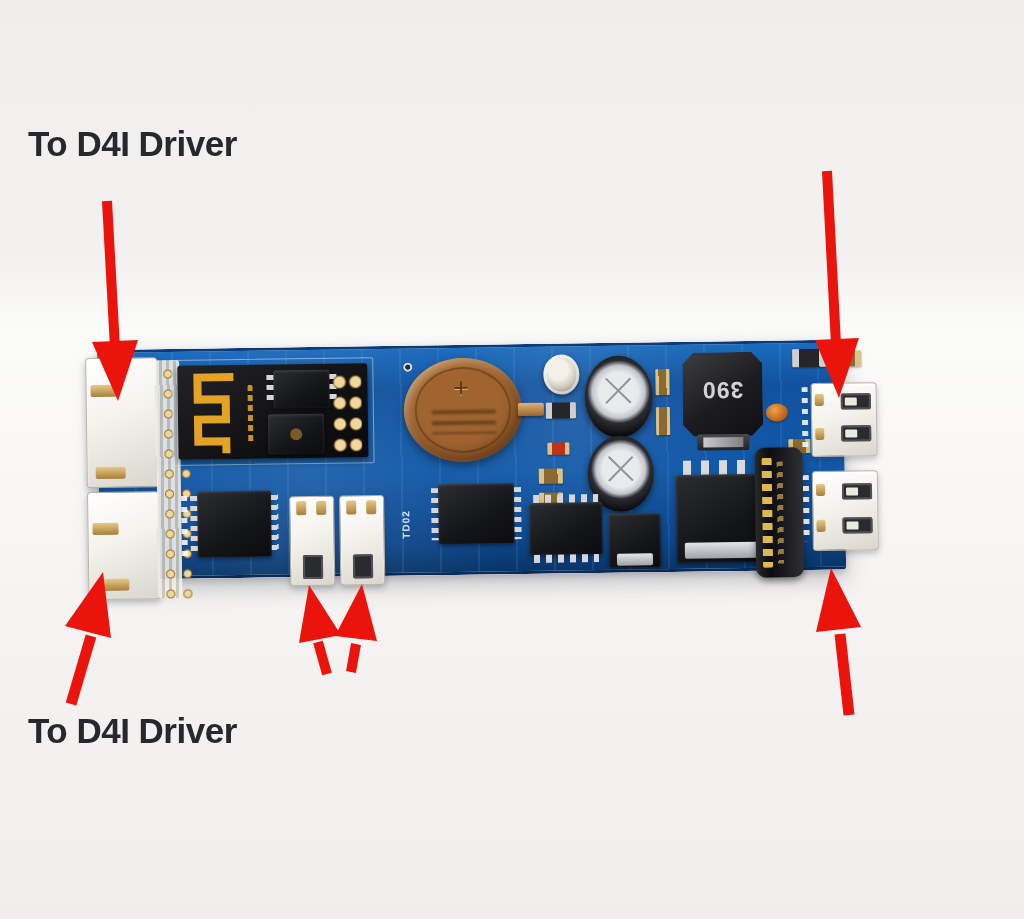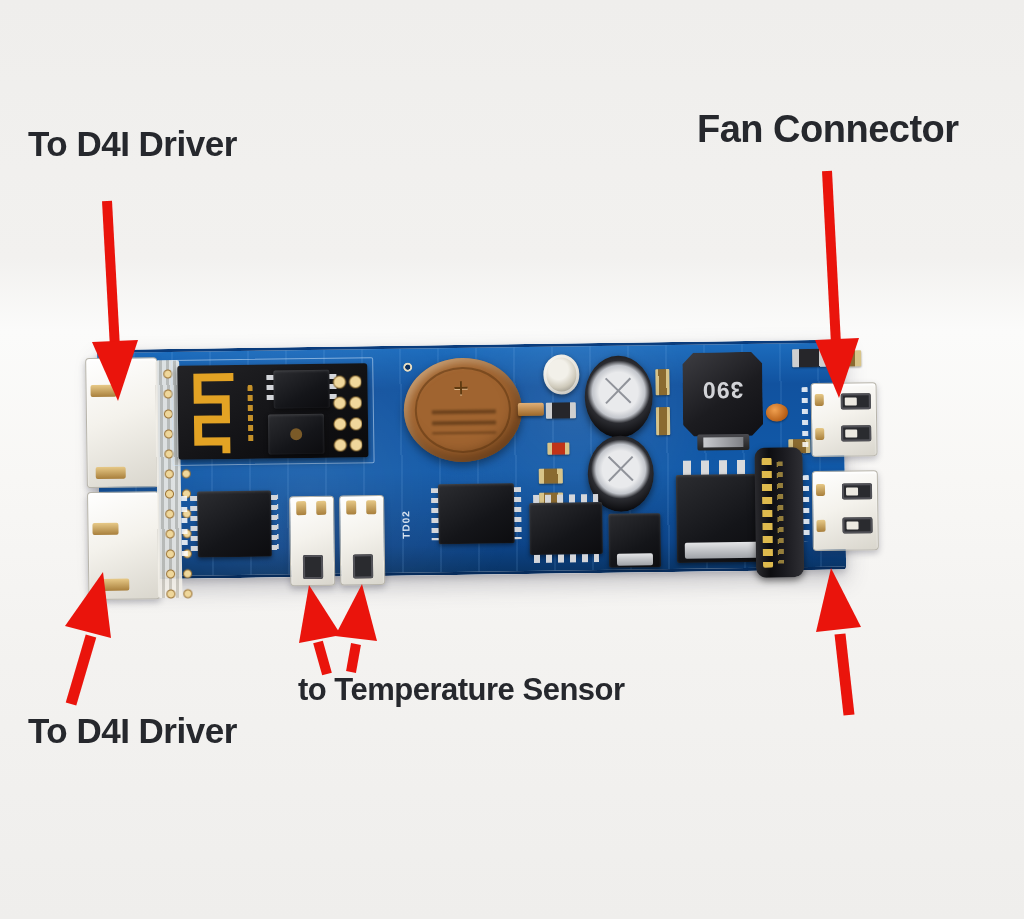--- a/index.html
+++ b/index.html
@@ -131,22 +131,20 @@
   .silk-vtext{writing-mode:vertical-rl;transform:rotate(180deg);font-size:10px;font-weight:700;
     color:rgba(235,242,250,.9);letter-spacing:1px;}
   .hole{border-radius:50%;background:radial-gradient(circle,#0c2f5e 0 35%,#e8ddc0 45% 70%,#0c2f5e 80%);}
 </style>
 </head>
 <body>
 
 <div class="scene">
 
   <span class="lbl" id="lbl-d4i-top">To D4I Driver</span>
-  <span class="lbl" id="lbl-fan">Fan Connector</span>
-  <span class="lbl" id="lbl-temp">to Temperature Sensor</span>
   <span class="lbl" id="lbl-d4i-bottom">To D4I Driver</span>
 
   <svg id="arrows" width="1024" height="919">
     <g>
       <line x1="107" y1="201" x2="115" y2="348" stroke-width="10"></line>
       <polygon points="118,401 92,342 138,340"></polygon>
     </g>
     <g>
       <line x1="827" y1="171" x2="836" y2="344" stroke-width="10"></line>
       <polygon points="839,398 815,340 859,338"></polygon>

